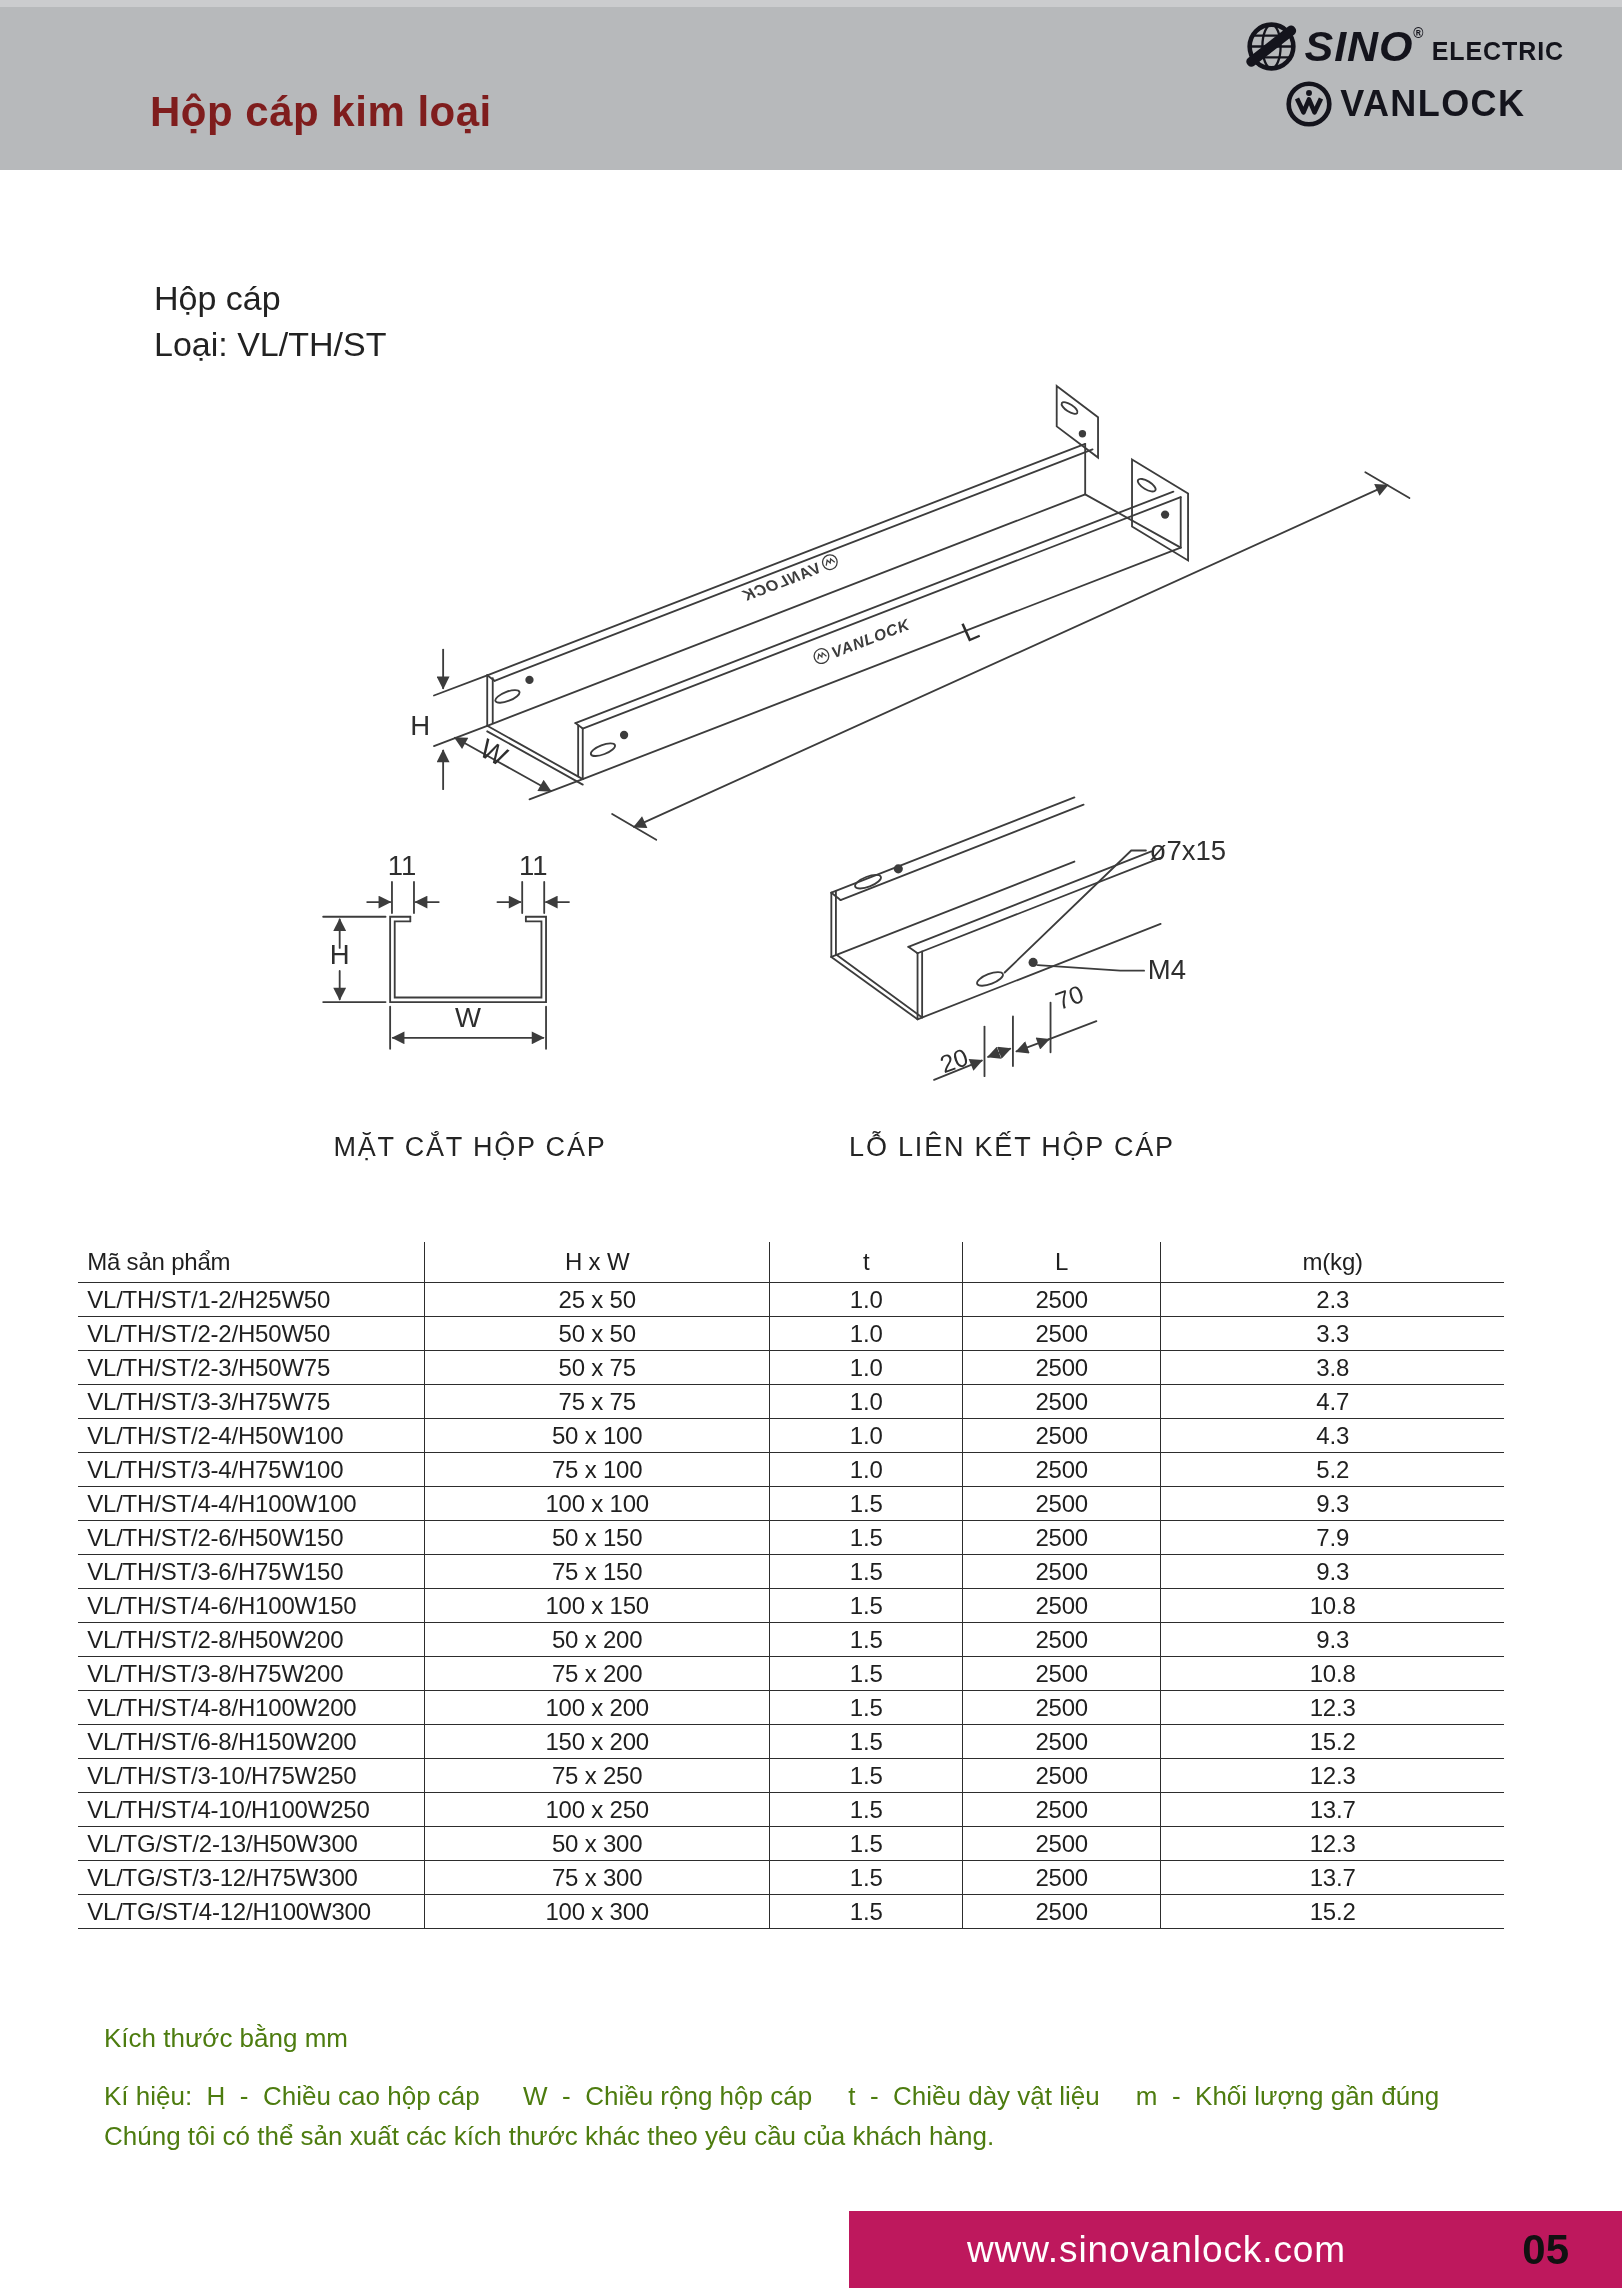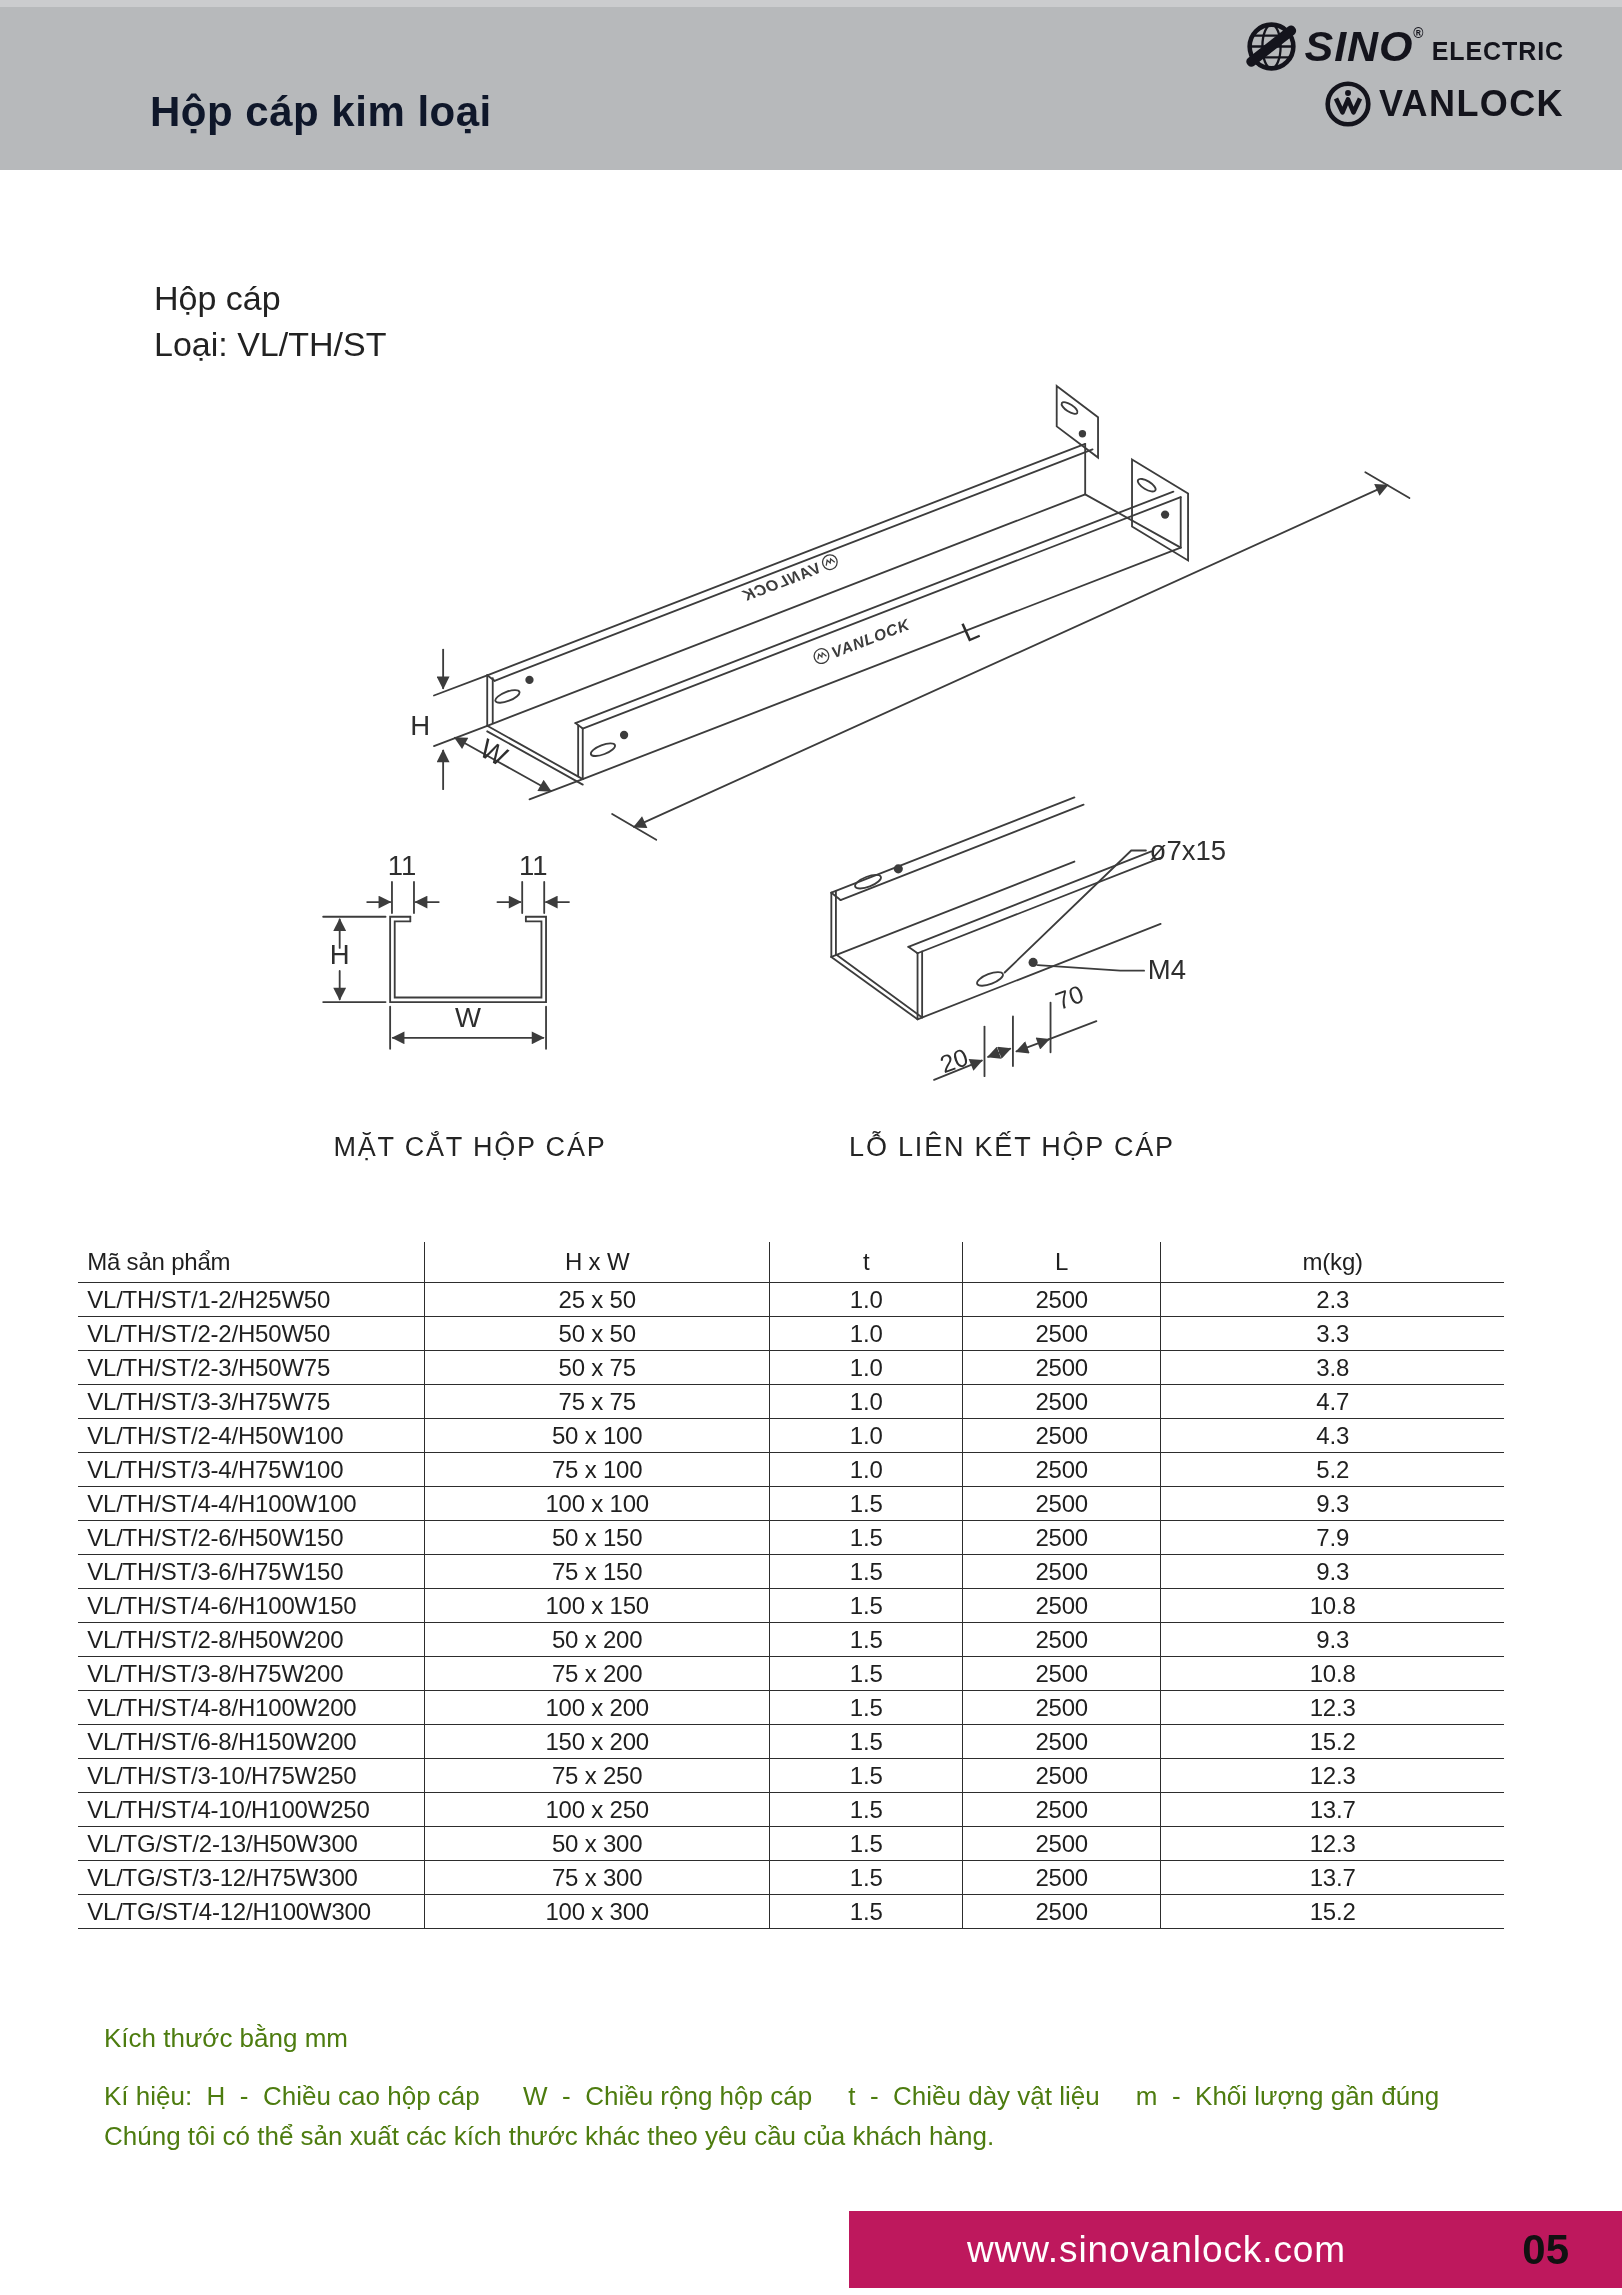--- a/index.html
+++ b/index.html
@@ -2,22 +2,22 @@
 <html style="font-size:14.7px"><head>
 <meta charset="utf-8">
 <style>
   html,body{margin:0;padding:0;background:#e9e9e9;}
   #page{position:relative;width:1623px;height:2296px;background:#ffffff;overflow:hidden;
         font-family:"Liberation Sans",sans-serif;color:#1f1f1f;}
   .abs{position:absolute;}
   
   .topstrip{left:0;top:0;width:1623px;height:7.3px;background:#cbccce;}
   .headerbar{left:0;top:7.3px;width:1623px;height:163px;background:#b7b9bb;}
-  .title{left:150px;top:88px;font-size:42px;font-weight:700;color:#0f172a;letter-spacing:0.5px;}
-  .brand{right:59px;top:18.4px;display:flex;flex-direction:column;align-items:flex-end;color:#14141c;}
+  .title{left:150px;top:88px;font-size:42px;font-weight:700;color:#7f1d1d;letter-spacing:0.5px;}
+  .brand{right:59px;top:18.4px;display:flex;flex-direction:column;align-items:center;color:#14141c;}
   .brandrow{display:flex;align-items:center;height:57px;}
   .sino-word{font-size:43px;font-weight:900;font-style:italic;letter-spacing:0.9px;margin-left:7.3px;}
   .reg{font-size:13.8px;vertical-align:top;position:relative;top:-13px;font-weight:700;}
   .electric-word{font-size:25px;font-weight:800;margin-left:8.3px;position:relative;top:4.6px;letter-spacing:0.9px;}
   .vanlock-word{font-size:36px;font-weight:900;letter-spacing:1.4px;margin-left:7.3px;}
   
   .product{left:154px;top:275px;font-size:34px;line-height:46px;color:#222;}
   
   .ln{stroke:#3c3c3c;stroke-width:2;fill:none;stroke-linecap:round;}
   .lnthin{stroke:#3c3c3c;stroke-width:1.4;fill:none;}

